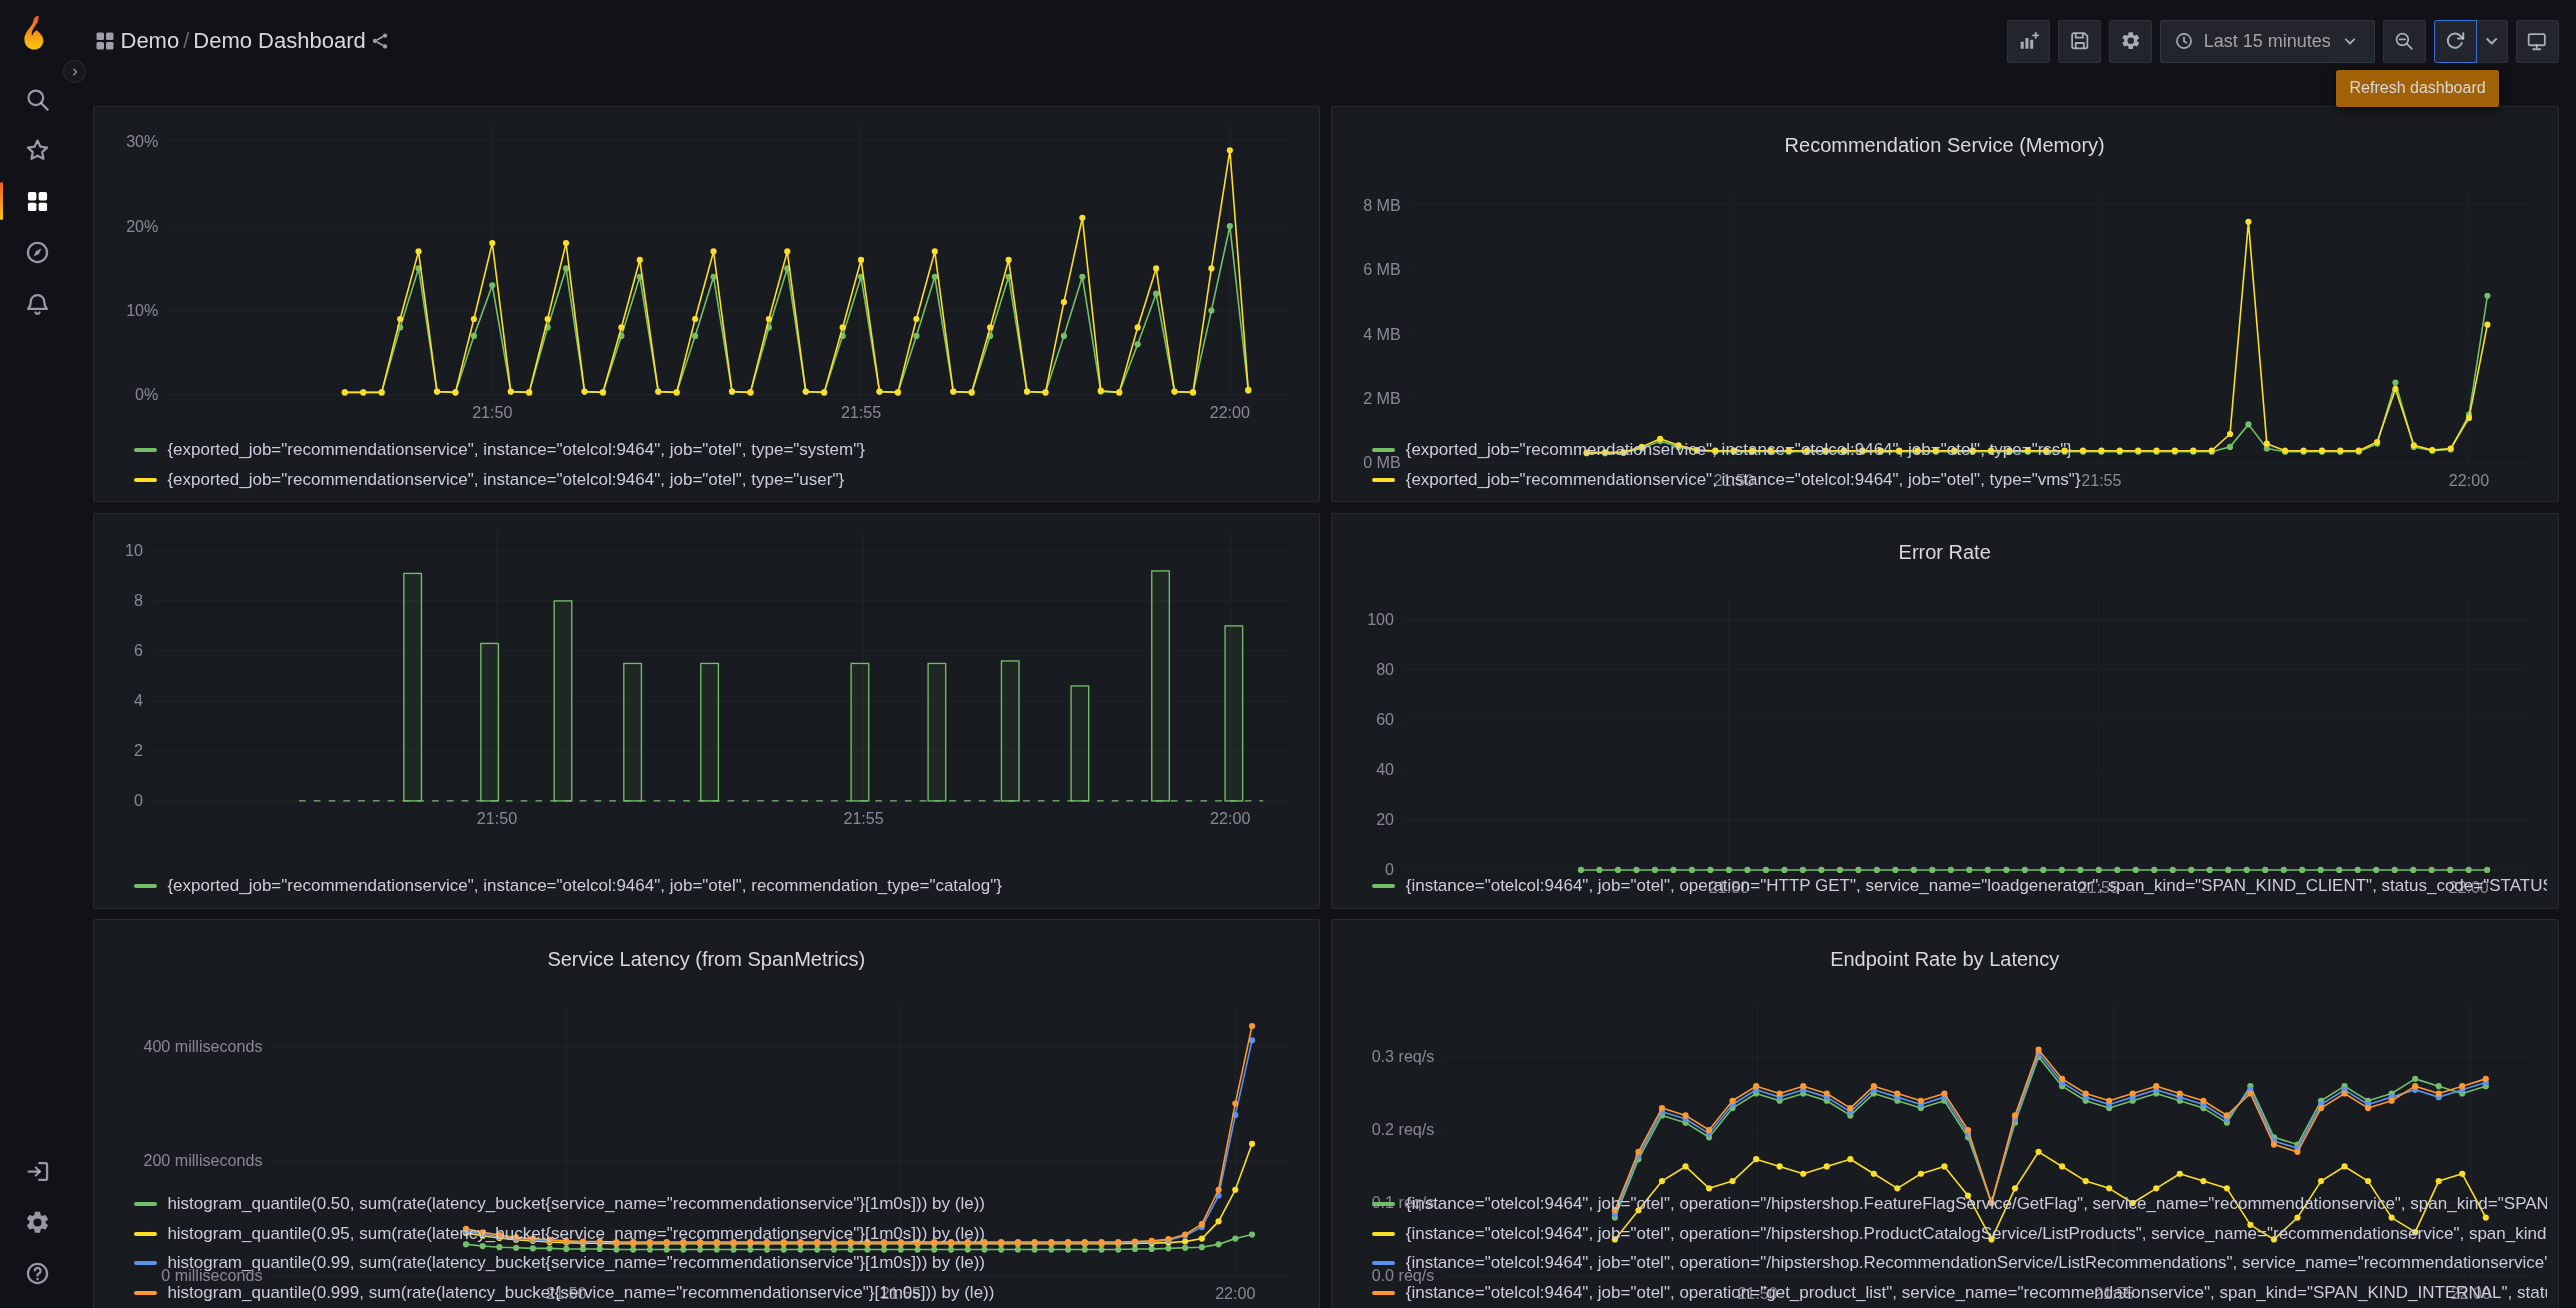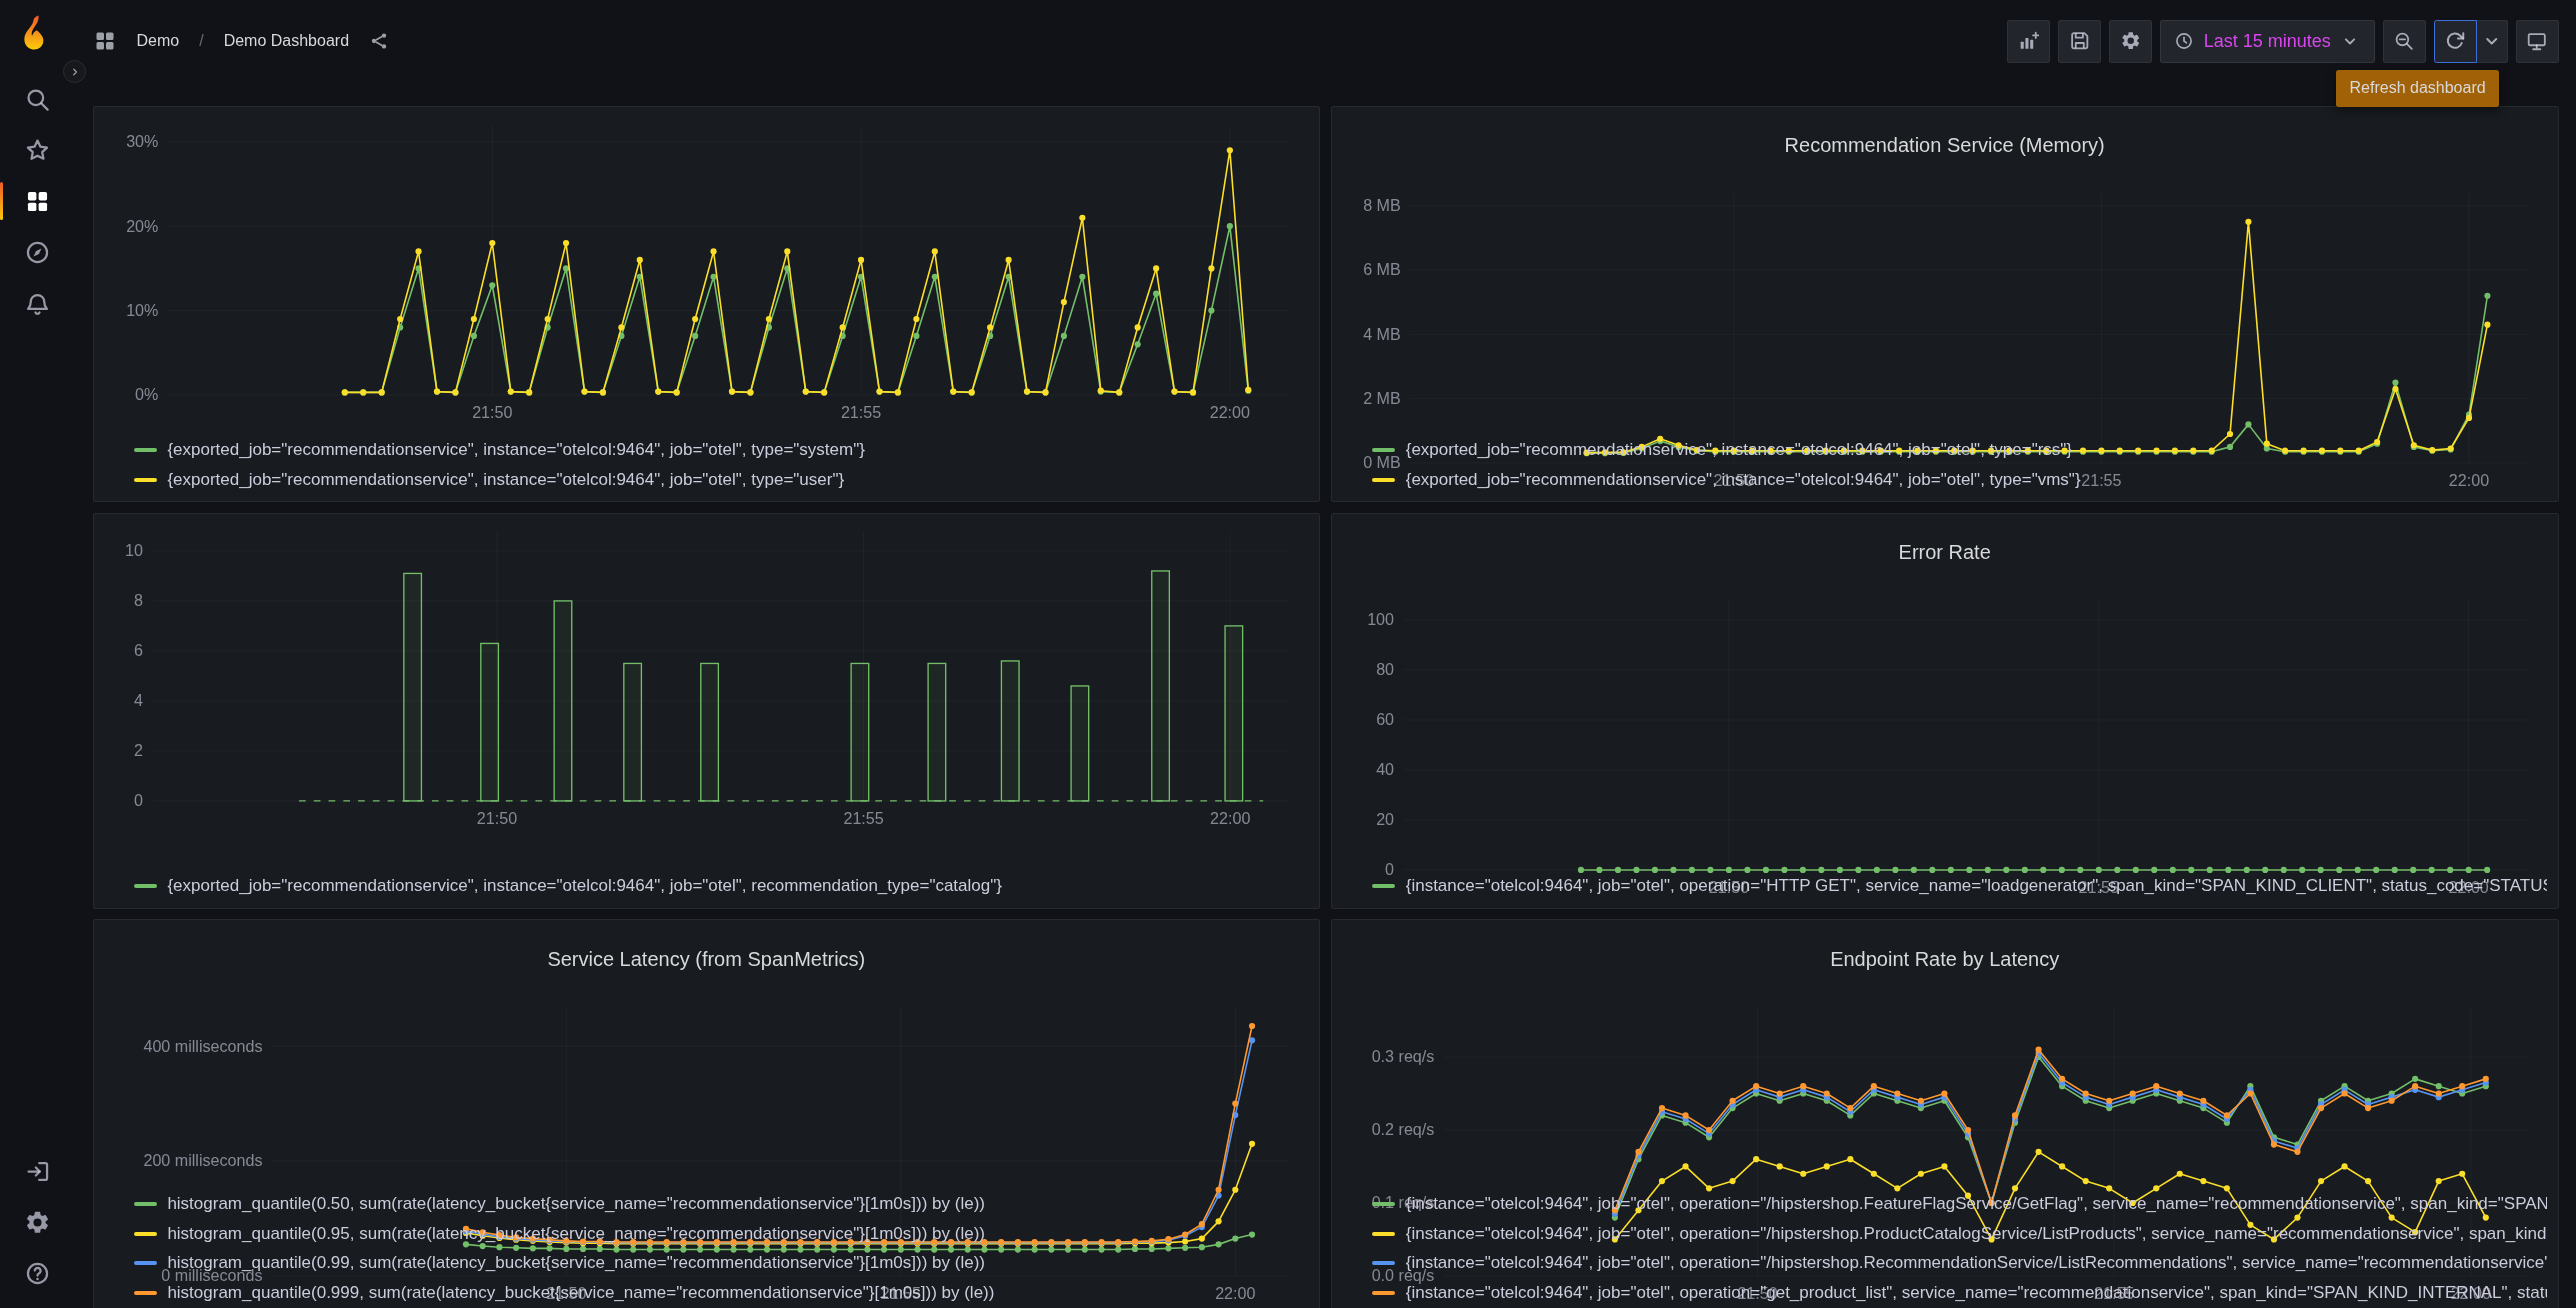--- a/index.html
+++ b/index.html
@@ -16,36 +16,36 @@
   .side-item.active::before{content:"";position:absolute;left:0;top:6.7px;bottom:6.7px;width:3.4px;
     border-radius:2px;background:linear-gradient(#F05A28,#FBCA0A)}
   .side-spacer{flex:1}
   .expand-btn{position:absolute;left:63px;top:60px;width:23px;height:23px;border-radius:50%;
     background:#17181c;border:0.7px solid #2c2e33;color:#9fa2a8;display:flex;align-items:center;
     justify-content:center;z-index:9;cursor:pointer}
   .expand-btn svg{width:12px;height:12px}
   
   .header{position:fixed;left:75px;right:0;top:0;height:82px;display:flex;align-items:center;
     padding:0 17.5px;background:#111217;z-index:4}
-  .crumbs{display:flex;align-items:center;gap:20px;font-size:16px;color:#d8d9da}
+  .crumbs{display:flex;align-items:center;gap:4px;font-size:22px;color:#d8d9da}
   .crumbs .hicon{color:#9da0a8;display:flex}
   .crumbs .hicon svg{width:24px;height:24px}
   .crumbs a{color:#d8d9da;text-decoration:none;cursor:pointer}
   .crumbs .sep{color:rgba(204,204,220,0.45)}
   .crumbs .share{color:#9da0a8;display:flex;cursor:pointer}
   .crumbs .share svg{width:20px;height:20px}
   .h-spacer{flex:1}
   .tb-btn{width:43px;height:43px;border-radius:2.7px;background:#22252b;display:flex;align-items:center;
     justify-content:center;color:rgba(204,204,220,0.8);margin-left:8px;cursor:pointer;border:0.7px solid rgba(204,204,220,0.08)}
   .tb-btn svg{width:21.5px;height:21.5px}
   .tb-btn.narrow{width:31px;margin-left:0;border-left:none;border-top-left-radius:0;border-bottom-left-radius:0}
   .tb-btn.refresh{border:1.3px solid #3D71D9;border-top-right-radius:0;border-bottom-right-radius:0}
   .time-picker{height:43px;display:flex;align-items:center;gap:9.4px;padding:0 13.4px;background:#22252b;
     border:0.7px solid rgba(204,204,220,0.10);border-radius:2.7px;margin-left:8px;font-size:18px;
-    color:#d946ef;cursor:pointer;white-space:nowrap}
+    color:#a3a3a3;cursor:pointer;white-space:nowrap}
   .time-picker svg{width:20px;height:20px;color:rgba(204,204,220,0.8)}
   .tooltip{position:absolute;top:70px;right:77px;background:#a16207;color:#d8d9dd;font-size:16px;
     padding:9.4px 13.4px;border-radius:2.7px;white-space:nowrap;box-shadow:0 2.7px 9.4px rgba(0,0,0,0.5)}
   
   .content{position:absolute;left:75px;top:82px;right:0;bottom:0;overflow:hidden;
     padding:24px 17.5px 0 17.5px}
   .grid2{display:grid;grid-template-columns:1fr 1fr;gap:10.7px;grid-auto-rows:396px}
   .panel{background:#181b1f;border:0.7px solid rgba(204,204,220,0.09);border-radius:2.7px;
     display:flex;flex-direction:column;padding:6.7px 10.7px 5.4px;overflow:hidden}
   .panel-title{flex:none;text-align:center;font-size:20px;font-weight:500;color:#d8d9da;

